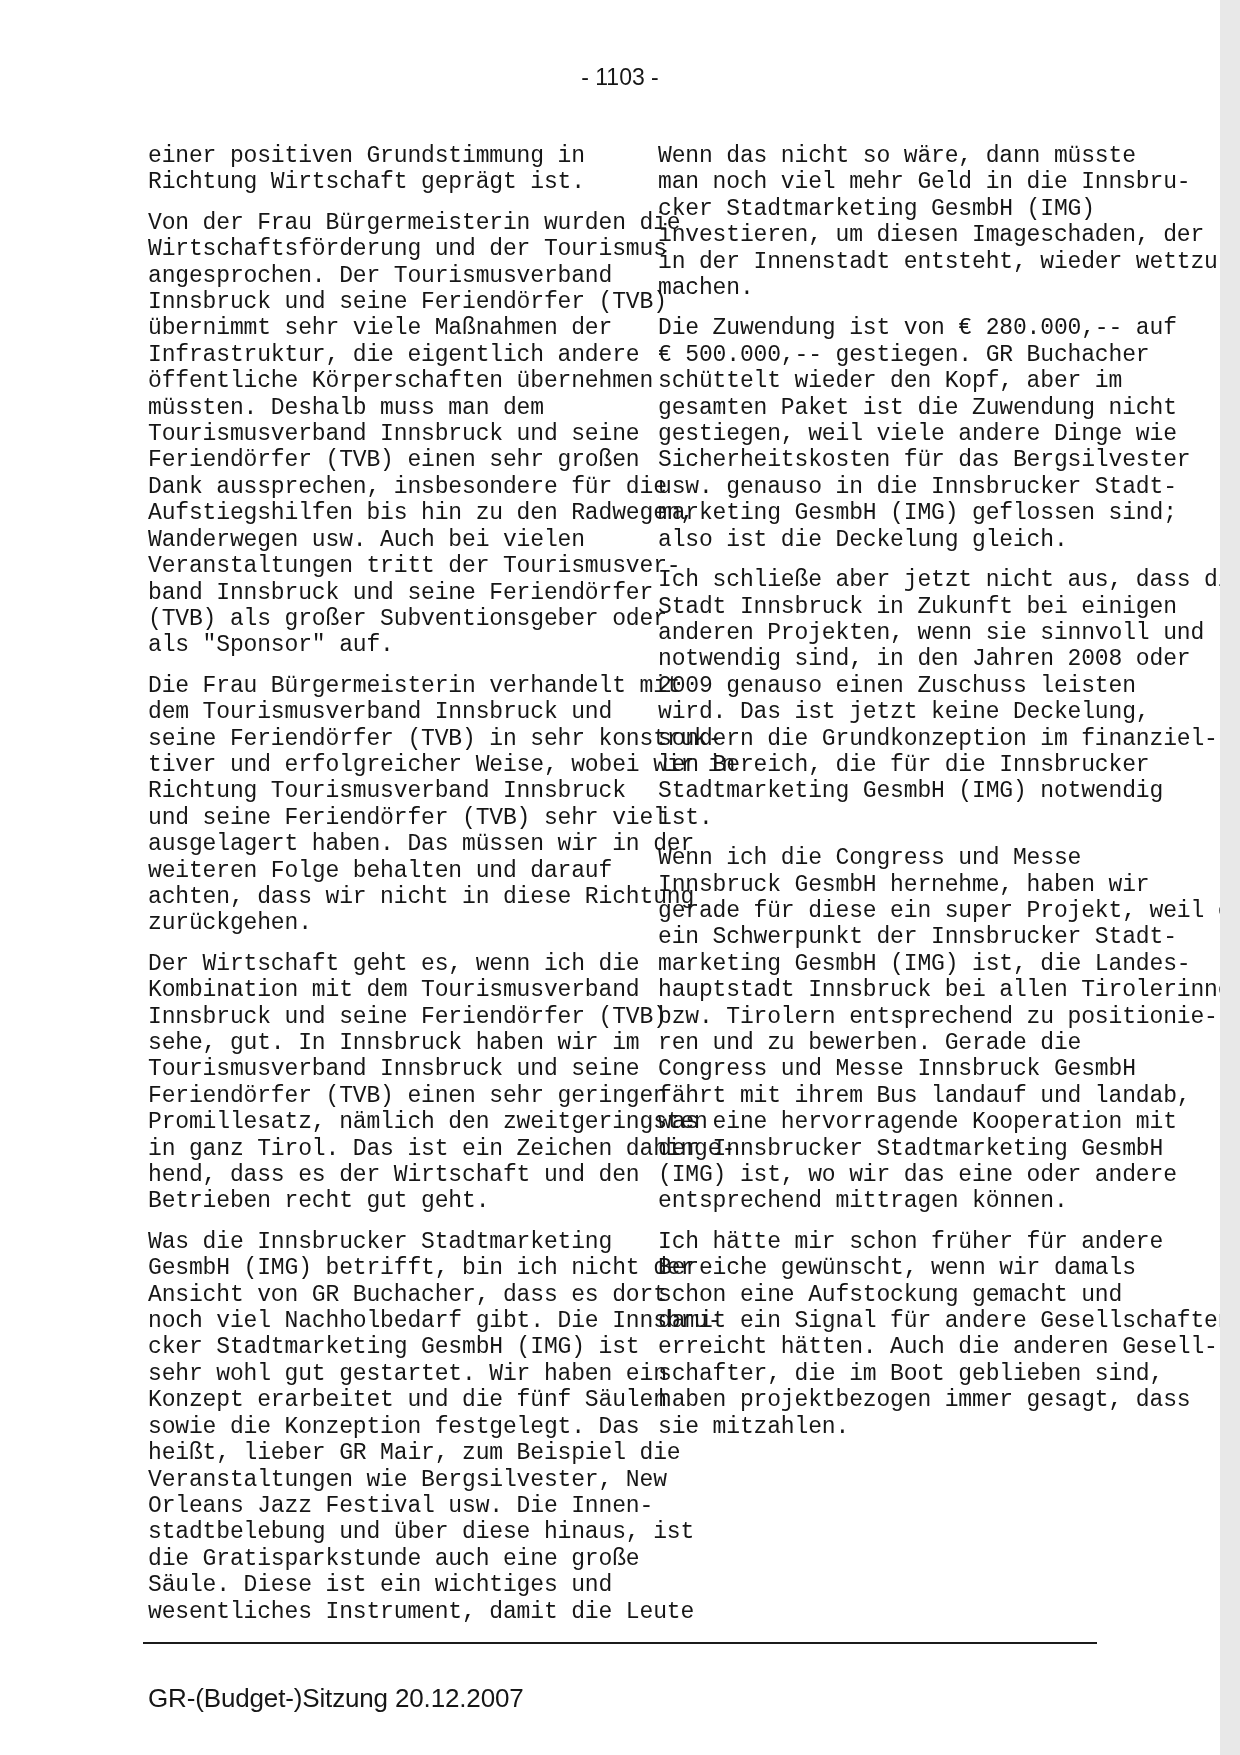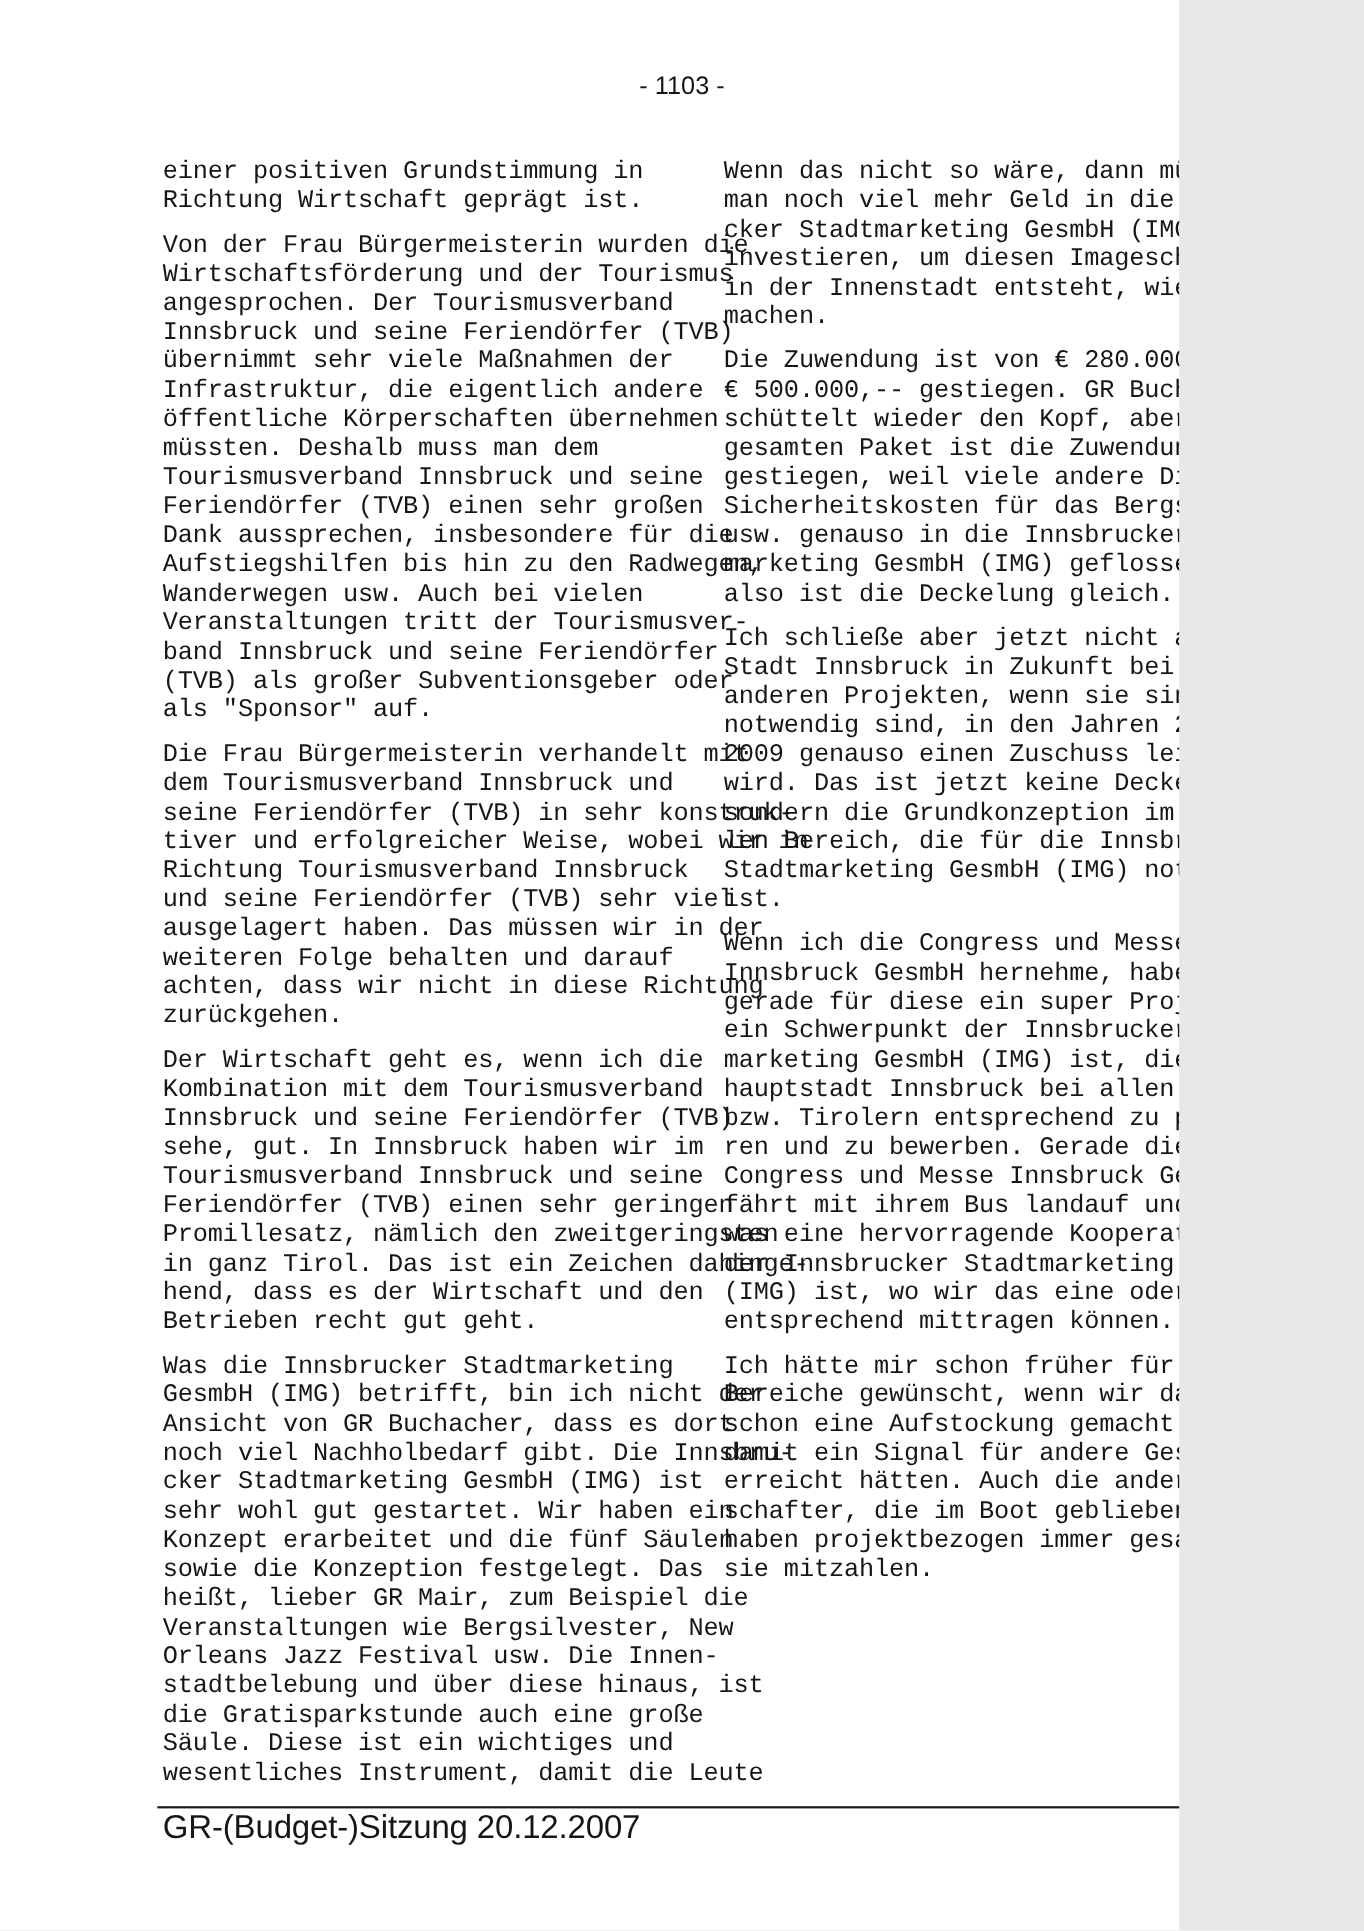--- a/index.html
+++ b/index.html
@@ -2,21 +2,21 @@
 <html><head>
 <meta charset="utf-8">
 <style>
   html, body {
     margin: 0;
     padding: 0;
     background: #e8e8e8;
   }
   .page {
     position: relative;
-    width: 1072px;
+    width: 1220px;
     height: 1755px;
     background: #ffffff;
     font-family: "Liberation Sans", sans-serif;
     color: #161616;
     overflow: hidden;
   }
   .page-number {
     position: absolute;
     top: 64px;
     left: 0;
@@ -42,23 +42,24 @@
   }
   .footer {
     position: absolute;
     top: 1642px;
     left: 143px;
     width: 954px;
     border-top: 2px solid #1b1b1b;
   }
   .footer-text {
     padding: 5px 0 0 5px;
-    font-size: 30px;
+    font-size: 26px;
     line-height: 26px;
     letter-spacing: -0.15px;
+    margin-top: 36px;
   }
 </style>
 </head>
 <body>
 
 <div class="page">
 
   <div class="page-number">- 1103 -</div>
 
   <div class="col col-left">

